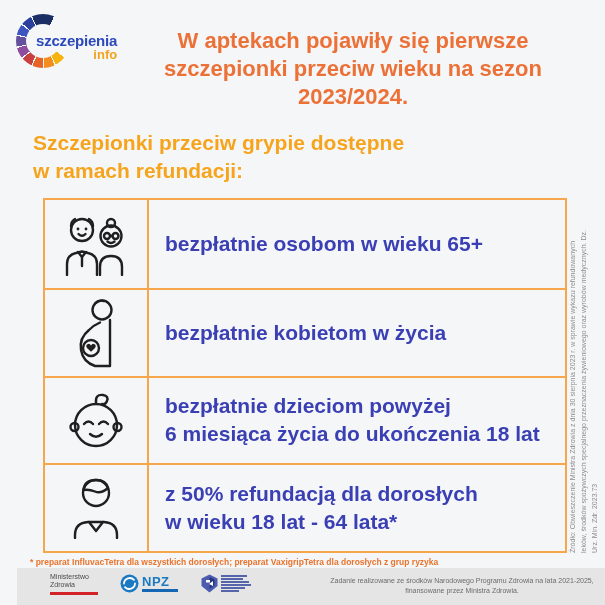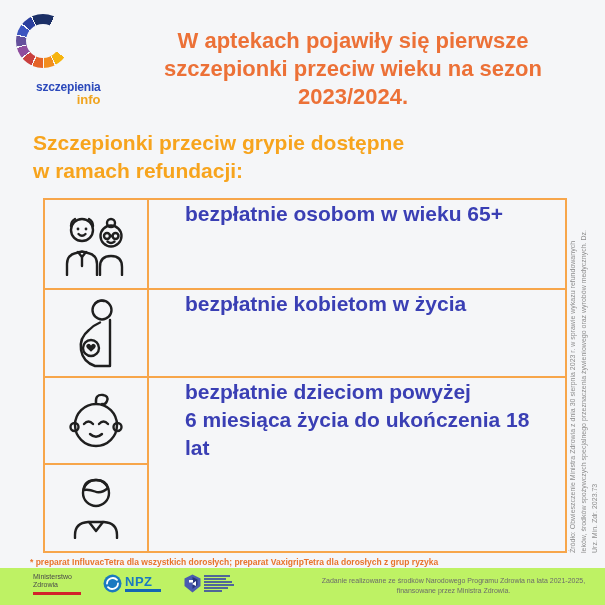--- a/index.html
+++ b/index.html
@@ -27,53 +27,53 @@
       #e56327 180deg 203deg, transparent 203deg 206deg,
       #c9403f 206deg 229deg, transparent 229deg 232deg,
       #8e4d9e 232deg 255deg, transparent 255deg 258deg,
       #64509c 258deg 281deg, transparent 281deg 284deg,
       #3c55c0 284deg 307deg, transparent 307deg 310deg,
       #2b3f9e 310deg 333deg, transparent 333deg 336deg,
       #1b2f66 336deg 360deg);
   }
   .ring::after{content:"";position:absolute;inset:10px;border-radius:50%;background:var(--background);}
   .logo-text{position:absolute;left:22px;top:20px;text-align:right;}
-  .logo-line1{font-size:12px;font-weight:bold;color:#2b49bb;letter-spacing:-0.2px;margin-top:48px;}
+  .logo-line1{font-size:15px;font-weight:bold;color:#2b49bb;letter-spacing:-0.2px;}
   .logo-line2{font-size:13px;font-weight:bold;color:#f0a41f;margin-top:-2px;}
 
   
   .title{position:absolute;left:150px;right:49px;top:27px;text-align:center;
     color:var(--title-orange);font-size:22px;font-weight:bold;line-height:28px;}
 
   
   .subheading{position:absolute;left:33px;top:129px;
     color:var(--subheading-amber);font-size:21px;font-weight:bold;line-height:28px;}
 
   
   .table{position:absolute;left:43px;top:198px;width:524px;height:355px;
     display:grid;grid-template-columns:104px 1fr;grid-template-rows:repeat(4,1fr);
     border:2px solid var(--table-border);}
   .icon-cell{border-right:2px solid var(--table-border);display:flex;align-items:center;justify-content:center;}
-  .text-cell{display:flex;flex-direction:column;padding-left:36px;padding-right:6px;}
+  .text-cell{display:flex;flex-direction:column;justify-content:center;padding-left:16px;padding-right:6px;}
   .row-top{border-top:2px solid var(--table-border);}
   .text-cell .line{color:var(--text-blue);font-size:21px;font-weight:bold;line-height:28px;}
   .icon-cell svg{stroke:#1f1f1f;fill:none;stroke-width:2.4;stroke-linecap:round;stroke-linejoin:round;}
   .icon-cell svg .fl{fill:#1f1f1f;stroke:none;}
 
   
   .footnote{position:absolute;left:30px;top:557px;color:var(--footnote-orange);
     font-size:8.5px;font-weight:bold;}
 
   
   .source{position:absolute;left:563px;top:553px;width:356px;height:40px;
     transform:rotate(-90deg);transform-origin:0 0;
     color:var(--muted-gray);font-size:7px;line-height:11px;padding-top:4px;}
 
   
-  .footer{position:absolute;left:0;right:0;bottom:0;height:37px;background:#bef264;}
+  .footer{position:absolute;left:17px;right:0;bottom:0;height:37px;background:#e5e5e5;}
   .mz-logo{position:absolute;left:33px;top:5px;}
   .mz-text{font-size:7px;line-height:8px;color:#4a4a4a;}
   .mz-bar{width:48px;height:2.5px;background:var(--mz-red);margin-top:3px;}
   .npz-logo{position:absolute;left:103px;top:6px;display:flex;align-items:center;gap:3px;}
   .npz-col{display:flex;flex-direction:column;}
   .npz-label{font-size:13px;font-weight:bold;color:var(--npz-blue);letter-spacing:0.5px;line-height:13px;}
   .npz-bar{width:36px;height:3.5px;background:#1566b3;margin-top:1px;}
   .pzh-logo{position:absolute;left:184px;top:6px;display:flex;align-items:center;gap:3px;}
   .pzh-lines{display:flex;flex-direction:column;gap:1.5px;}
   .pzh-lines div{height:1.6px;background:var(--pzh-navy);opacity:.85;}
@@ -166,20 +166,24 @@
     </div>
 
     <div class="icon-cell row-top">
       <svg width="50" height="62" viewBox="0 0 50 62">
         <circle cx="25" cy="16" r="13"></circle>
         <path d="M12.5 13 q1 -10 12.5 -10 q10 0 12 8 q-7 6 -13 3.5 q-6 -2.5 -11.5 -1.5"></path>
         <path d="M4 61 v-3 q0 -12 13 -13 h16 q13 1 13 13 v3"></path>
         <path d="M18 45 l7 9 7 -9"></path>
       </svg>
     </div>
+    <div class="text-cell row-top">
+      <div class="line">z 50% refundacją dla dorosłych</div>
+      <div class="line">w wieku 18 lat - 64 lata*</div>
+    </div>
   </div>
 
   <div class="footnote">* preparat InfluvacTetra dla wszystkich dorosłych; preparat VaxigripTetra dla dorosłych z grup ryzyka</div>
 
   <div class="source">
     <div>Źródło: Obwieszczenie Ministra Zdrowia z dnia 30 sierpnia 2023 r. w sprawie wykazu refundowanych</div>
     <div>leków, środków spożywczych specjalnego przeznaczenia żywieniowego oraz wyrobów medycznych. Dz.</div>
     <div>Urz. Min. Zdr. 2023.73</div>
   </div>
 

